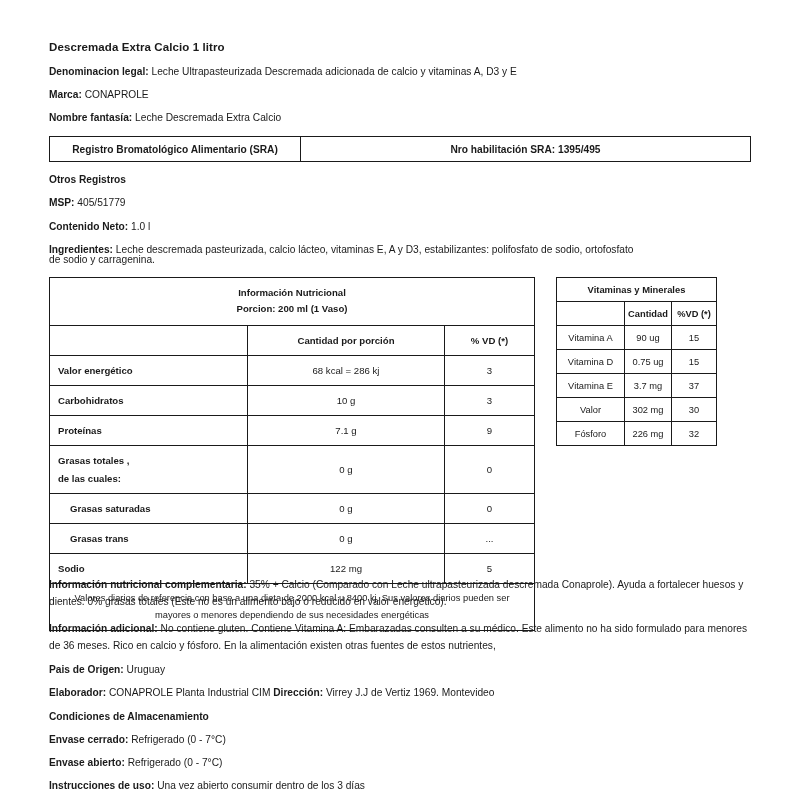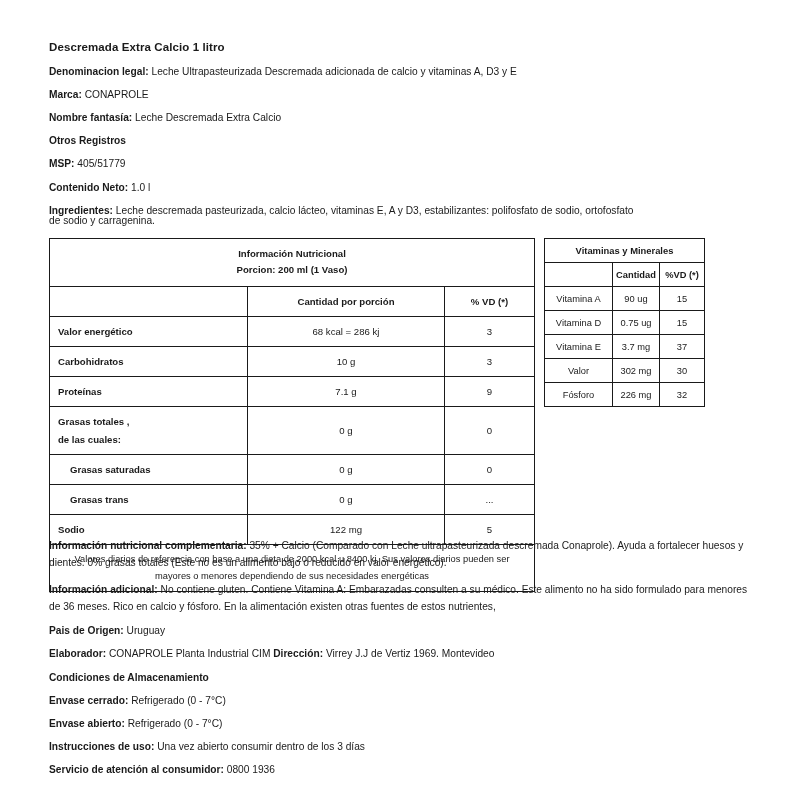--- a/index.html
+++ b/index.html
@@ -121,21 +121,21 @@
     padding: 6px 14px 7px 14px;
     font-weight: normal;
   }
 
   
   .vit-table {
     border-collapse: collapse;
     width: 160px;
     table-layout: fixed;
     position: absolute;
-    left: 495px;
+    left: 507px;
     top: 0;
   }
   .vit-table td {
     border: 1.2px solid #1a1a1a;
     font-size: 9.3px;
     text-align: center;
     vertical-align: middle;
     height: 17px;
     padding: 3px 2px;
   }
@@ -182,20 +182,28 @@
   <div class="field-line">
     <span class="lbl">Marca:</span>
     <span class="val">CONAPROLE</span>
   </div>
 
   <div class="field-line">
     <span class="lbl">Nombre fantasía:</span>
     <span class="val">Leche Descremada Extra Calcio</span>
   </div>
 
+  <table class="registry-table">
+    <tbody>
+      <tr>
+        <td class="c1">Registro Bromatológico Alimentario (SRA)</td>
+        <td>Nro habilitación SRA: 1395/495</td>
+      </tr>
+    </tbody>
+  </table>
 
   <div class="field-line">
     <span class="lbl">Otros Registros</span>
   </div>
 
   <div class="field-line">
     <span class="lbl">MSP:</span>
     <span class="val">405/51779</span>
   </div>
 

